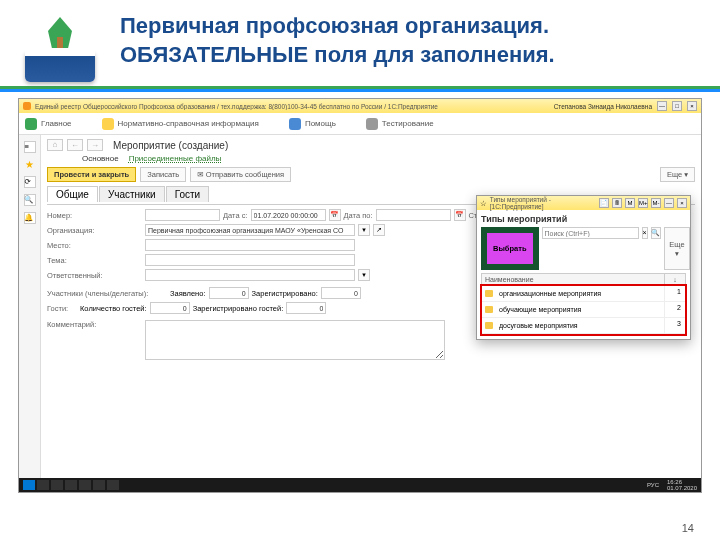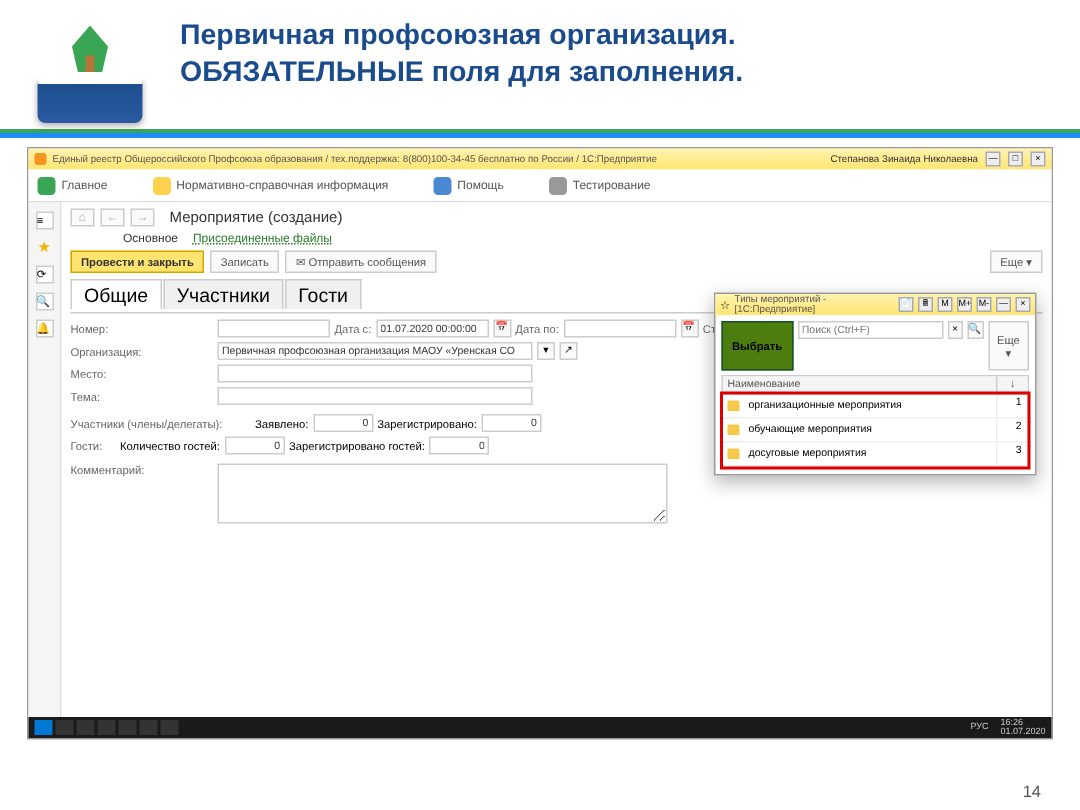--- a/index.html
+++ b/index.html
@@ -5,21 +5,21 @@
   * { box-sizing: border-box; margin: 0; padding: 0; font-family: Arial, sans-serif; }
   body { width: 720px; height: 540px; background: #fff; position: relative; overflow: hidden; }
   
   .slide-header { display: flex; align-items: flex-start; padding: 12px 20px 0 20px; }
   .logo-wrap { width: 90px; height: 70px; position: relative; }
   .logo-book { position: absolute; bottom: 0; left: 5px; width: 70px; height: 30px; background: linear-gradient(#1a4b8c, #2a5ba0); border-radius: 3px 3px 5px 5px; box-shadow: 0 2px 4px rgba(0,0,0,.3); }
   .logo-book::before { content:""; position:absolute; top:-4px; left:0; right:0; height:8px; background:#fff; border-radius:3px 3px 0 0; }
   .logo-leaf { position:absolute; top:5px; left:28px; width:24px; height:35px; background:#3aa655; clip-path: polygon(50% 0, 100% 40%, 80% 100%, 20% 100%, 0 40%); }
   .logo-stem { position:absolute; top:25px; left:37px; width:6px; height:20px; background:#b5763a; }
   .slide-title { flex:1; padding-left:10px; }
-  .slide-title h1 { font-size: 19px; font-weight: bold; color: #1a4b8c; line-height: 1.3; }
+  .slide-title h1 { font-size: 22px; font-weight: bold; color: #1a4b8c; line-height: 1.3; }
   .rule { height: 6px; background: linear-gradient(#3aa655 50%, #1a8cff 50%); margin: 4px 0 6px 0; }
 
   .app { margin: 0 18px; border: 1px solid #999; height: 395px; font-size: 7.5px; background: #fff; }
   .app-titlebar { background: linear-gradient(#fff3b0, #ffe570); height: 14px; display:flex; align-items:center; padding:0 4px; gap:4px; }
   .app-titlebar .fav { width:8px; height:8px; background:#f7941d; border-radius:2px; }
   .app-titlebar .ttxt { flex:1; color:#555; font-size:6.5px; white-space:nowrap; overflow:hidden; }
   .app-titlebar .user { color:#333; font-size:6.5px; }
   .app-titlebar .winbtn { width:10px; height:10px; background:#eee; border:1px solid #aaa; margin-left:1px; font-size:6px; text-align:center; line-height:8px; }
 
   .top-nav { background:#fff; height:22px; display:flex; align-items:center; padding:0 6px; gap:30px; border-bottom:1px solid #ddd; }
@@ -43,42 +43,42 @@
   .sub-tabs { display:flex; gap:10px; font-size:8px; margin-bottom:4px; }
   .sub-tabs a { color:#2a7a2a; text-decoration:underline dotted; }
   .sub-tabs .act { color:#333; text-decoration:none;margin-left:35px; }
 
   .btnrow { display:flex; gap:4px; margin-bottom:4px; }
   .btn1 { background:#ffe570; border:1px solid #d4a700; padding:2px 6px; font-size:7.5px; font-weight:bold; color:#333; }
   .btn2 { background:#fafafa; border:1px solid #ccc; padding:2px 6px; font-size:7.5px; color:#555; }
   .btn-more { margin-left:auto; }
 
   .form-tabs { display:flex; gap:1px; margin-bottom:2px; }
-  .form-tabs .ft { padding:2px 8px; font-size:13px; border:1px solid #ccc; background:#f0f0f0; border-bottom:none; }
+  .form-tabs .ft { padding:2px 8px; font-size:10px; border:1px solid #ccc; background:#f0f0f0; border-bottom:none; }
   .form-tabs .ft.act { background:#fff; }
 
   .form-body { border-top:1px solid #ccc; padding-top:4px; }
   .frow { display:flex; align-items:center; margin-bottom:3px; gap:3px; }
   .flabel { width:95px; font-size:7.5px; color:#666; }
   .finput { height:12px; border:1px solid #ccc; background:#fff; padding:0 2px; font-size:7px; color:#333; }
   .finput.w60 { width:75px; }
   .finput.w200 { width:210px; }
   .finput.w40 { width:40px; text-align:right; }
   .fbtn { width:12px; height:12px; border:1px solid #ccc; background:#fafafa; font-size:7px; text-align:center; line-height:10px; }
   .frow.hl { outline:2px solid #d00; outline-offset:-1px; padding:1px; }
   .comment { width:300px; height:40px; border:1px solid #ccc; }
 
   .popup { position:absolute; top:60px; right:10px; width:215px; background:#fff; border:1px solid #999; box-shadow:0 4px 12px rgba(0,0,0,.3); }
   .popup-tb { background:linear-gradient(#fff3b0,#ffe570); height:14px; display:flex; align-items:center; padding:0 3px; gap:3px; }
   .popup-tb .ptxt { flex:1; font-size:6.5px; color:#555; }
   .popup-tb .pc { width:10px; height:10px; border:1px solid #aaa; background:#eee; font-size:6px; text-align:center; line-height:8px; }
   .popup-body { padding:4px; }
   .popup-body h3 { font-size:9px; color:#333; margin-bottom:3px; }
   .popup-row { display:flex; gap:3px; margin-bottom:3px; }
-  .popup .sel { background:#4d7c0f; border:1px solid #14532d; padding:11px 6px; font-size:7.5px; font-weight:bold; }
+  .popup .sel { background:#d946ef; border:6px solid #14532d; padding:11px 6px; font-size:7.5px; font-weight:bold; }
   .popup .srch { flex:1; height:12px; border:1px solid #ccc; font-size:7px; padding:0 2px; color:#aaa; }
   .popup-table { border:1px solid #ccc; }
   .popup-th { display:flex; background:#f5f5f5; border-bottom:1px solid #ccc; }
   .popup-th span { padding:2px 3px; font-size:7px; color:#555; }
   .popup-th .c1 { flex:1; border-right:1px solid #ccc; }
   .popup-th .c2 { width:20px; text-align:center; }
   .popup-tr { display:flex; border-bottom:1px solid #eee; }
   .popup-tr span { padding:2px 3px; font-size:7px; }
   .popup-tr .c1 { flex:1; border-right:1px solid #eee; display:flex; gap:3px; align-items:center; }
   .popup-tr .c2 { width:20px; text-align:right; padding-right:4px; }
@@ -195,20 +195,25 @@
           <span class="fbtn">↗</span>
         </div>
         <div class="frow">
           <span class="flabel">Место:</span>
           <input class="finput w200" style="">
         </div>
         <div class="frow">
           <span class="flabel">Тема:</span>
           <input class="finput w200" style="">
         </div>
+        <div class="frow">
+          <span class="flabel">Ответственный:</span>
+          <input class="finput w200" style="">
+          <span class="fbtn">▾</span>
+        </div>
         <div class="frow" style="margin-top:6px">
           <span class="flabel" style="width:120px">Участники (члены/делегаты):</span>
           <span>Заявлено:</span>
           <input class="finput w40" value="0" style="">
           <span>Зарегистрировано:</span>
           <input class="finput w40" value="0" style="">
         </div>
         <div class="frow">
           <span class="flabel" style="width:30px">Гости:</span>
           <span>Количество гостей:</span>
@@ -228,20 +233,21 @@
           <span class="ptxt">Типы мероприятий - [1С:Предприятие]</span>
           <span class="pc">📄</span>
           <span class="pc">🖩</span>
           <span class="pc">M</span>
           <span class="pc">M+</span>
           <span class="pc">M-</span>
           <span class="pc">—</span>
           <span class="pc">×</span>
         </div>
         <div class="popup-body">
+          <h3>Типы мероприятий</h3>
           <div class="popup-row">
             <button class="sel">Выбрать</button>
             <input class="srch" placeholder="Поиск (Ctrl+F)" style="">
             <span class="fbtn">×</span>
             <span class="fbtn">🔍</span>
             <button class="btn2" style="padding:1px 4px">Еще ▾</button>
           </div>
           <div class="popup-table">
             <div class="popup-th">
               <span class="c1">Наименование</span>

